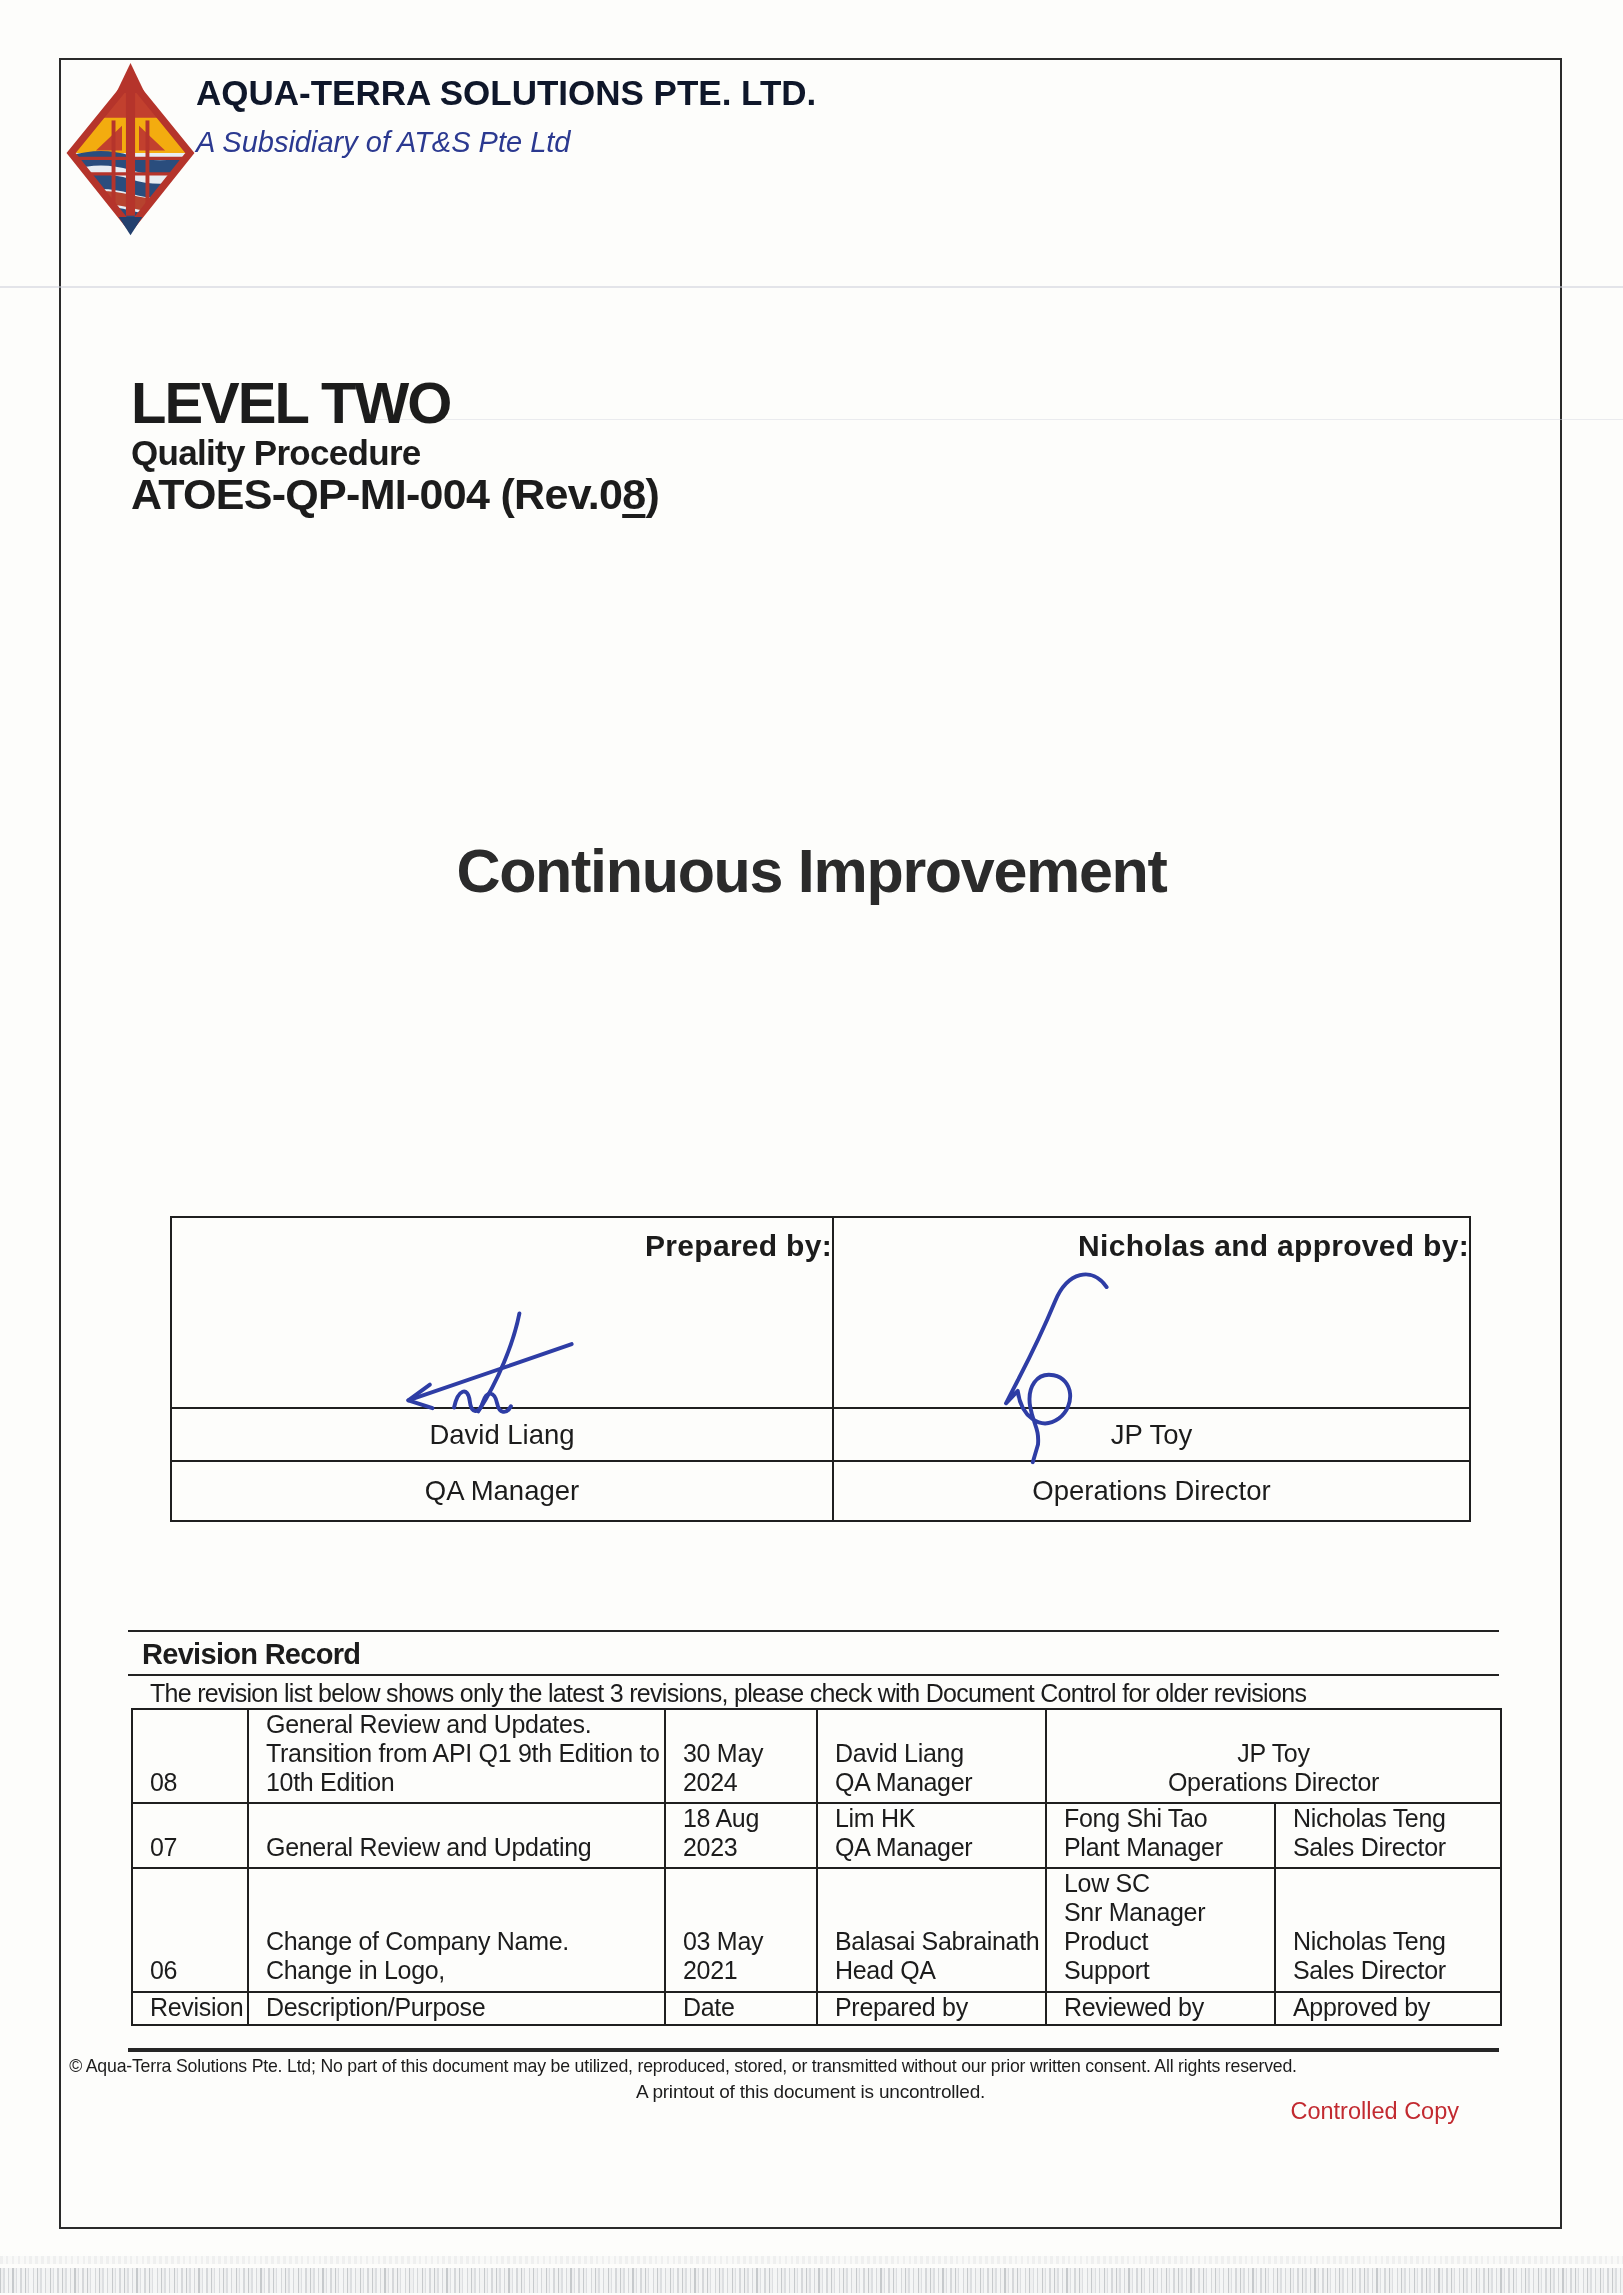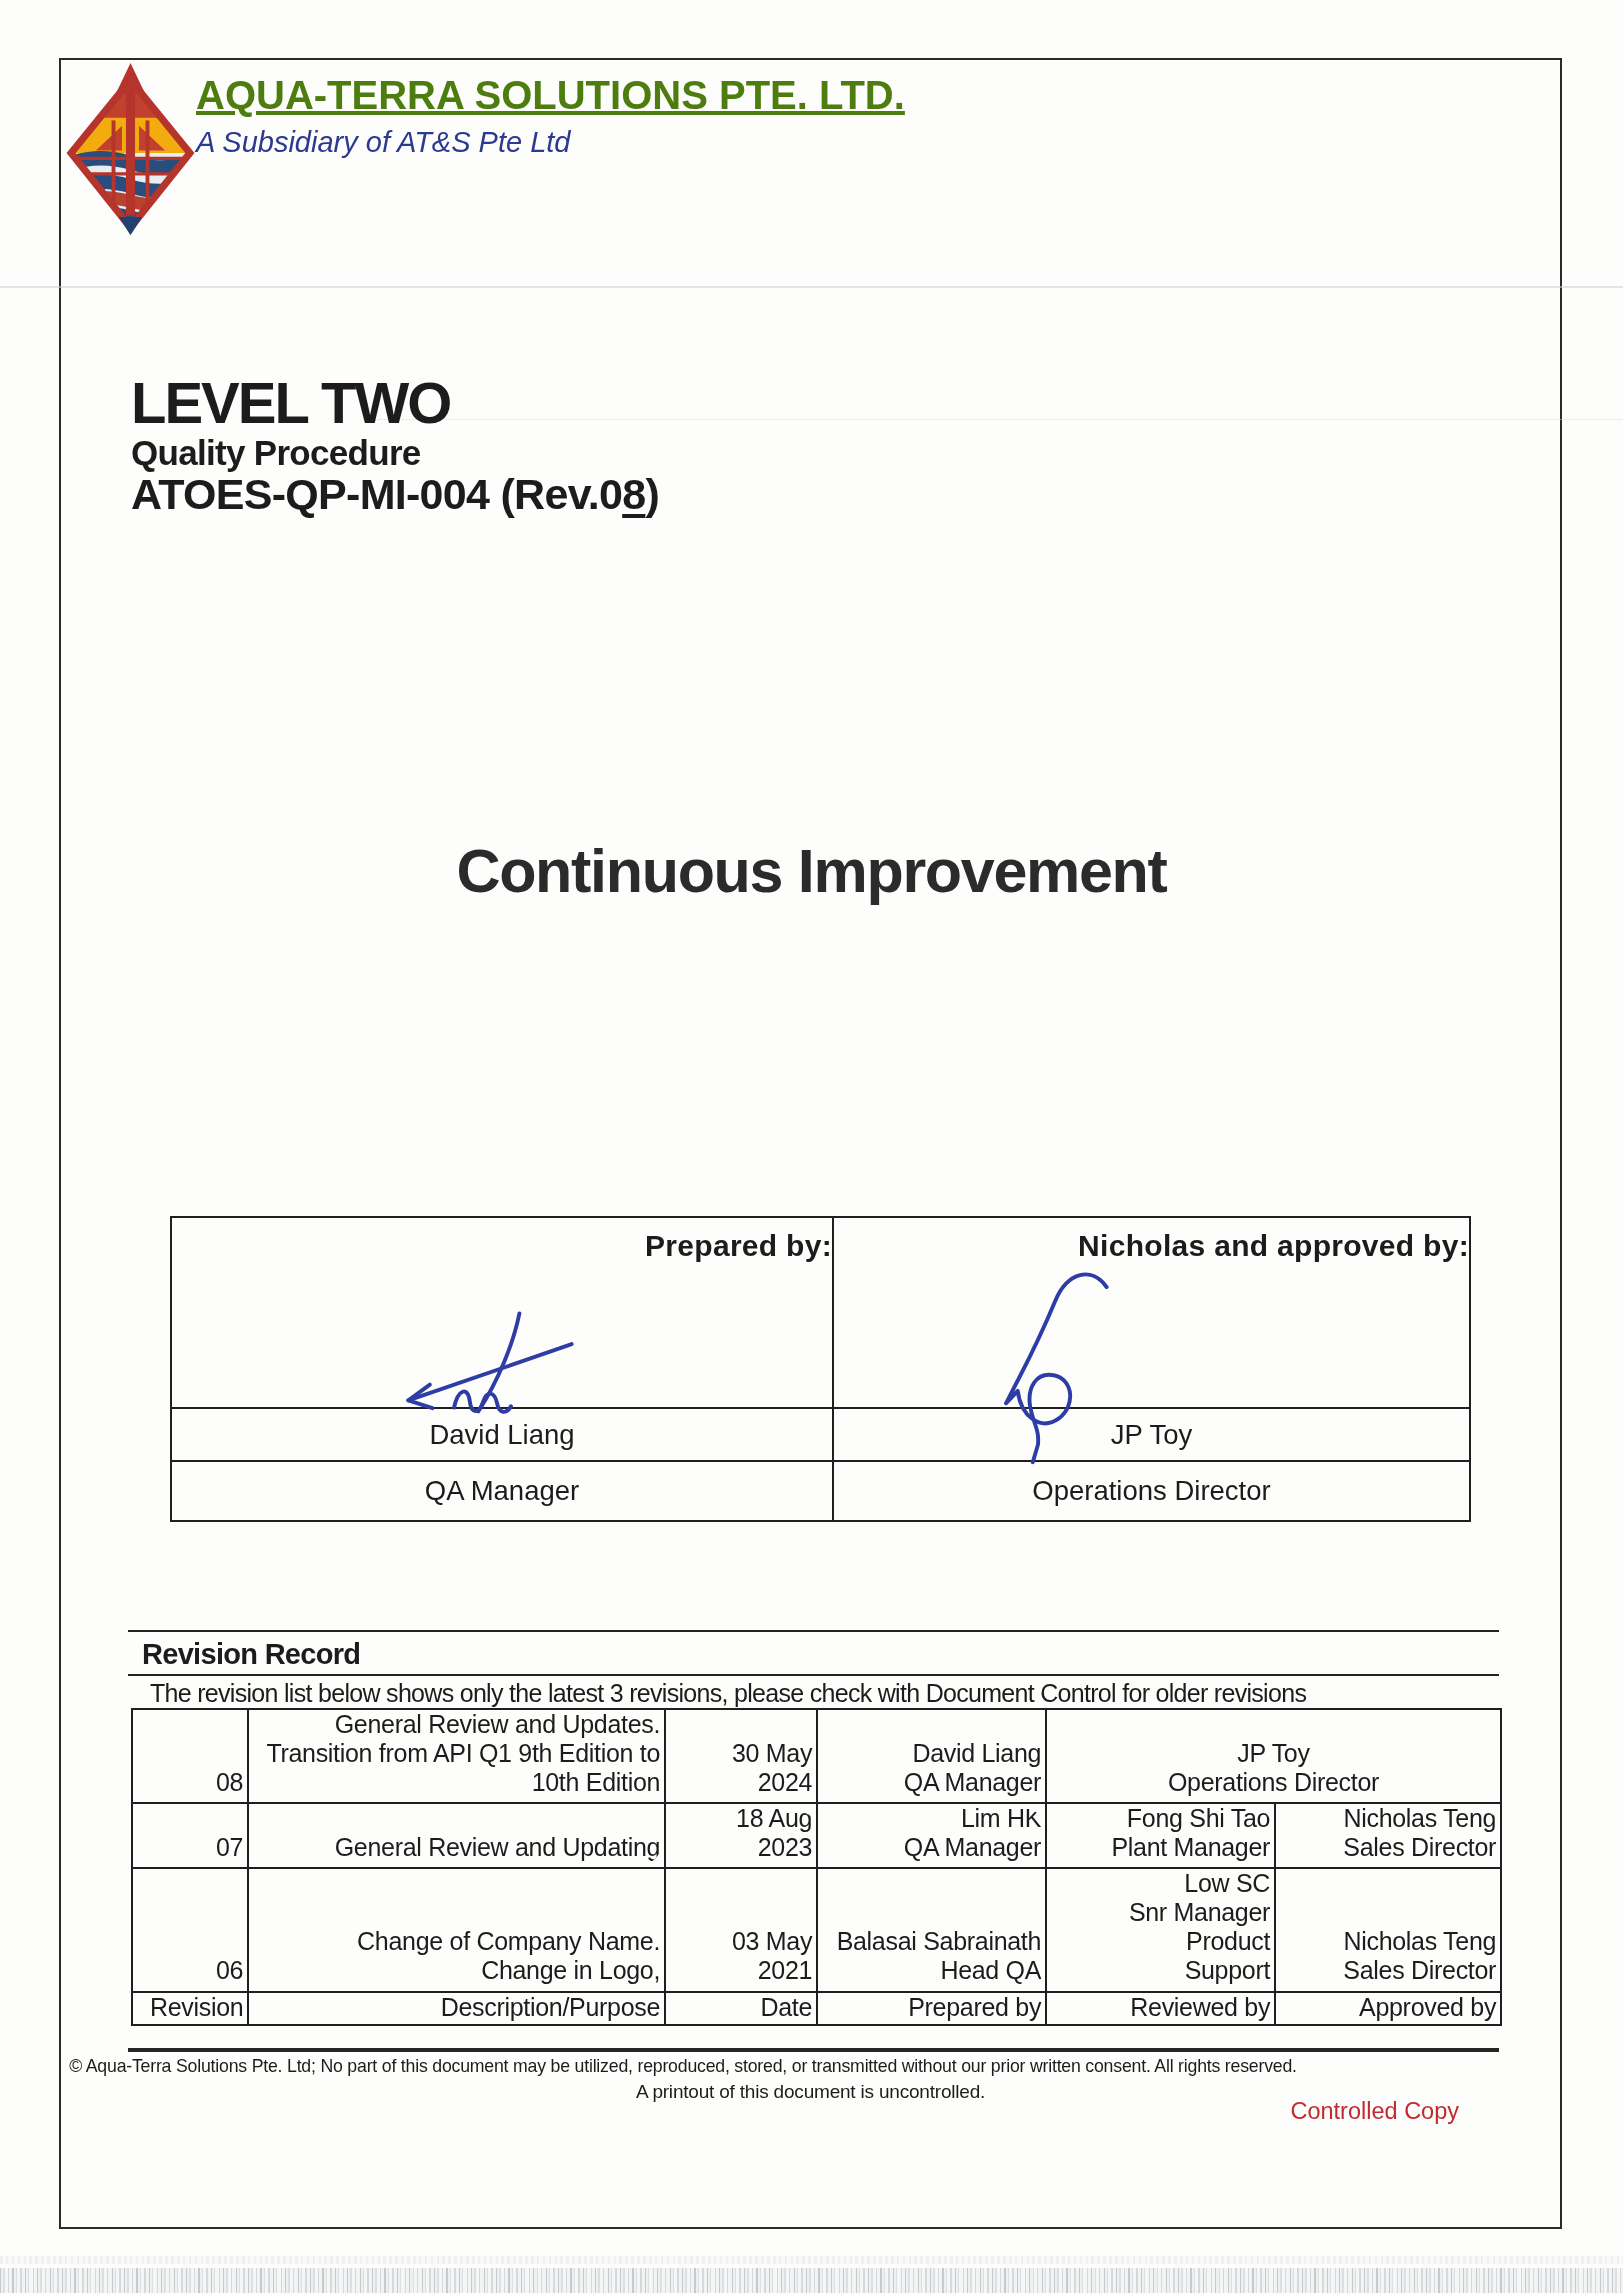--- a/index.html
+++ b/index.html
@@ -19,21 +19,21 @@
   .art-line-2{position:absolute; left:366px; top:419px; width:1257px; height:1.3px; background:#d8dae2; opacity:.5;}
   .art-band-soft{position:absolute; left:0; top:2256px; width:1623px; height:7.8px;
     background:repeating-linear-gradient(90deg,#c5c8cd 0 2.6px,#eceef0 2.6px 5.9px); opacity:.25;}
   .art-band{position:absolute; left:0; top:2268px; width:1623px; height:25px;
     background:repeating-linear-gradient(90deg,#9aa0a6 0 1.3px,#e3e5e8 1.3px 3.3px,#c2c6cc 3.3px 4.6px,#eef0f2 4.6px 7.8px,#b6bac0 7.8px 9.2px,#e9ebed 9.2px 12.4px);
     opacity:.55;}
   
   .logo{position:absolute; left:62px; top:60px; width:137px; height:177px;}
   .company-name{
     position:absolute; left:196px; top:73px;
-    font-size:40px; font-weight:bold; letter-spacing:0px; color:#4d7c0f; white-space:nowrap;text-decoration:underline;
+    font-size:35px; font-weight:bold; letter-spacing:0px; color:#0f172a; white-space:nowrap;
   }
   .tagline{
     position:absolute; left:196px; top:126px;
     font-size:29px; font-style:italic; color:#2b3990; white-space:nowrap;
   }
   
   .level-title{position:absolute; left:131px; top:369px; font-size:58px; font-weight:bold; letter-spacing:-2px; white-space:nowrap;}
   .doc-type{position:absolute; left:131px; top:433px; font-size:35px; font-weight:bold; letter-spacing:-0.7px; white-space:nowrap;}
   .doc-code{position:absolute; left:131px; top:470px; font-size:43px; font-weight:bold; letter-spacing:-0.7px; white-space:nowrap;}
   .doc-code .rev-underline{text-decoration:underline; text-decoration-thickness:3.9px; text-underline-offset:4.6px;}
@@ -57,21 +57,21 @@
   .rr-line-top{position:absolute; left:128px; top:1630px; width:1371px; height:2px; background:#222;}
   .rr-heading{position:absolute; left:142px; top:1638px; font-size:29px; font-weight:bold; letter-spacing:-0.7px;}
   .rr-line-bottom{position:absolute; left:128px; top:1674px; width:1371px; height:2px; background:#222;}
   .rr-note{position:absolute; left:150px; top:1679px; font-size:25px; letter-spacing:-0.7px; white-space:nowrap;}
   .revision-table{
     position:absolute; left:131px; top:1708px; width:1370px;
     border-collapse:collapse; table-layout:fixed;
   }
   .revision-table td{
     border:2px solid #1f1f1f; box-sizing:border-box;
-    vertical-align:bottom; text-align:right;
+    vertical-align:bottom; text-align:left;
     font-size:25px; line-height:29px; letter-spacing:-0.3px;
     padding:0 3.9px 5.2px 17px; white-space:pre-line; overflow:hidden;
   }
   .revision-table tr.row-08 td{height:90px;}
   .revision-table tr.row-07 td{height:64px;border-radius:28px;}
   .revision-table tr.row-06 td{height:96px;}
   .revision-table tr.row-labels td{height:31px; vertical-align:middle; padding-bottom:2.6px;}
   .revision-table td.merged-center{text-align:center; padding-left:3.9px;}
   
   .foot-rule{position:absolute; left:128px; top:2048px; width:1371px; height:3.9px; background:#262626;}

